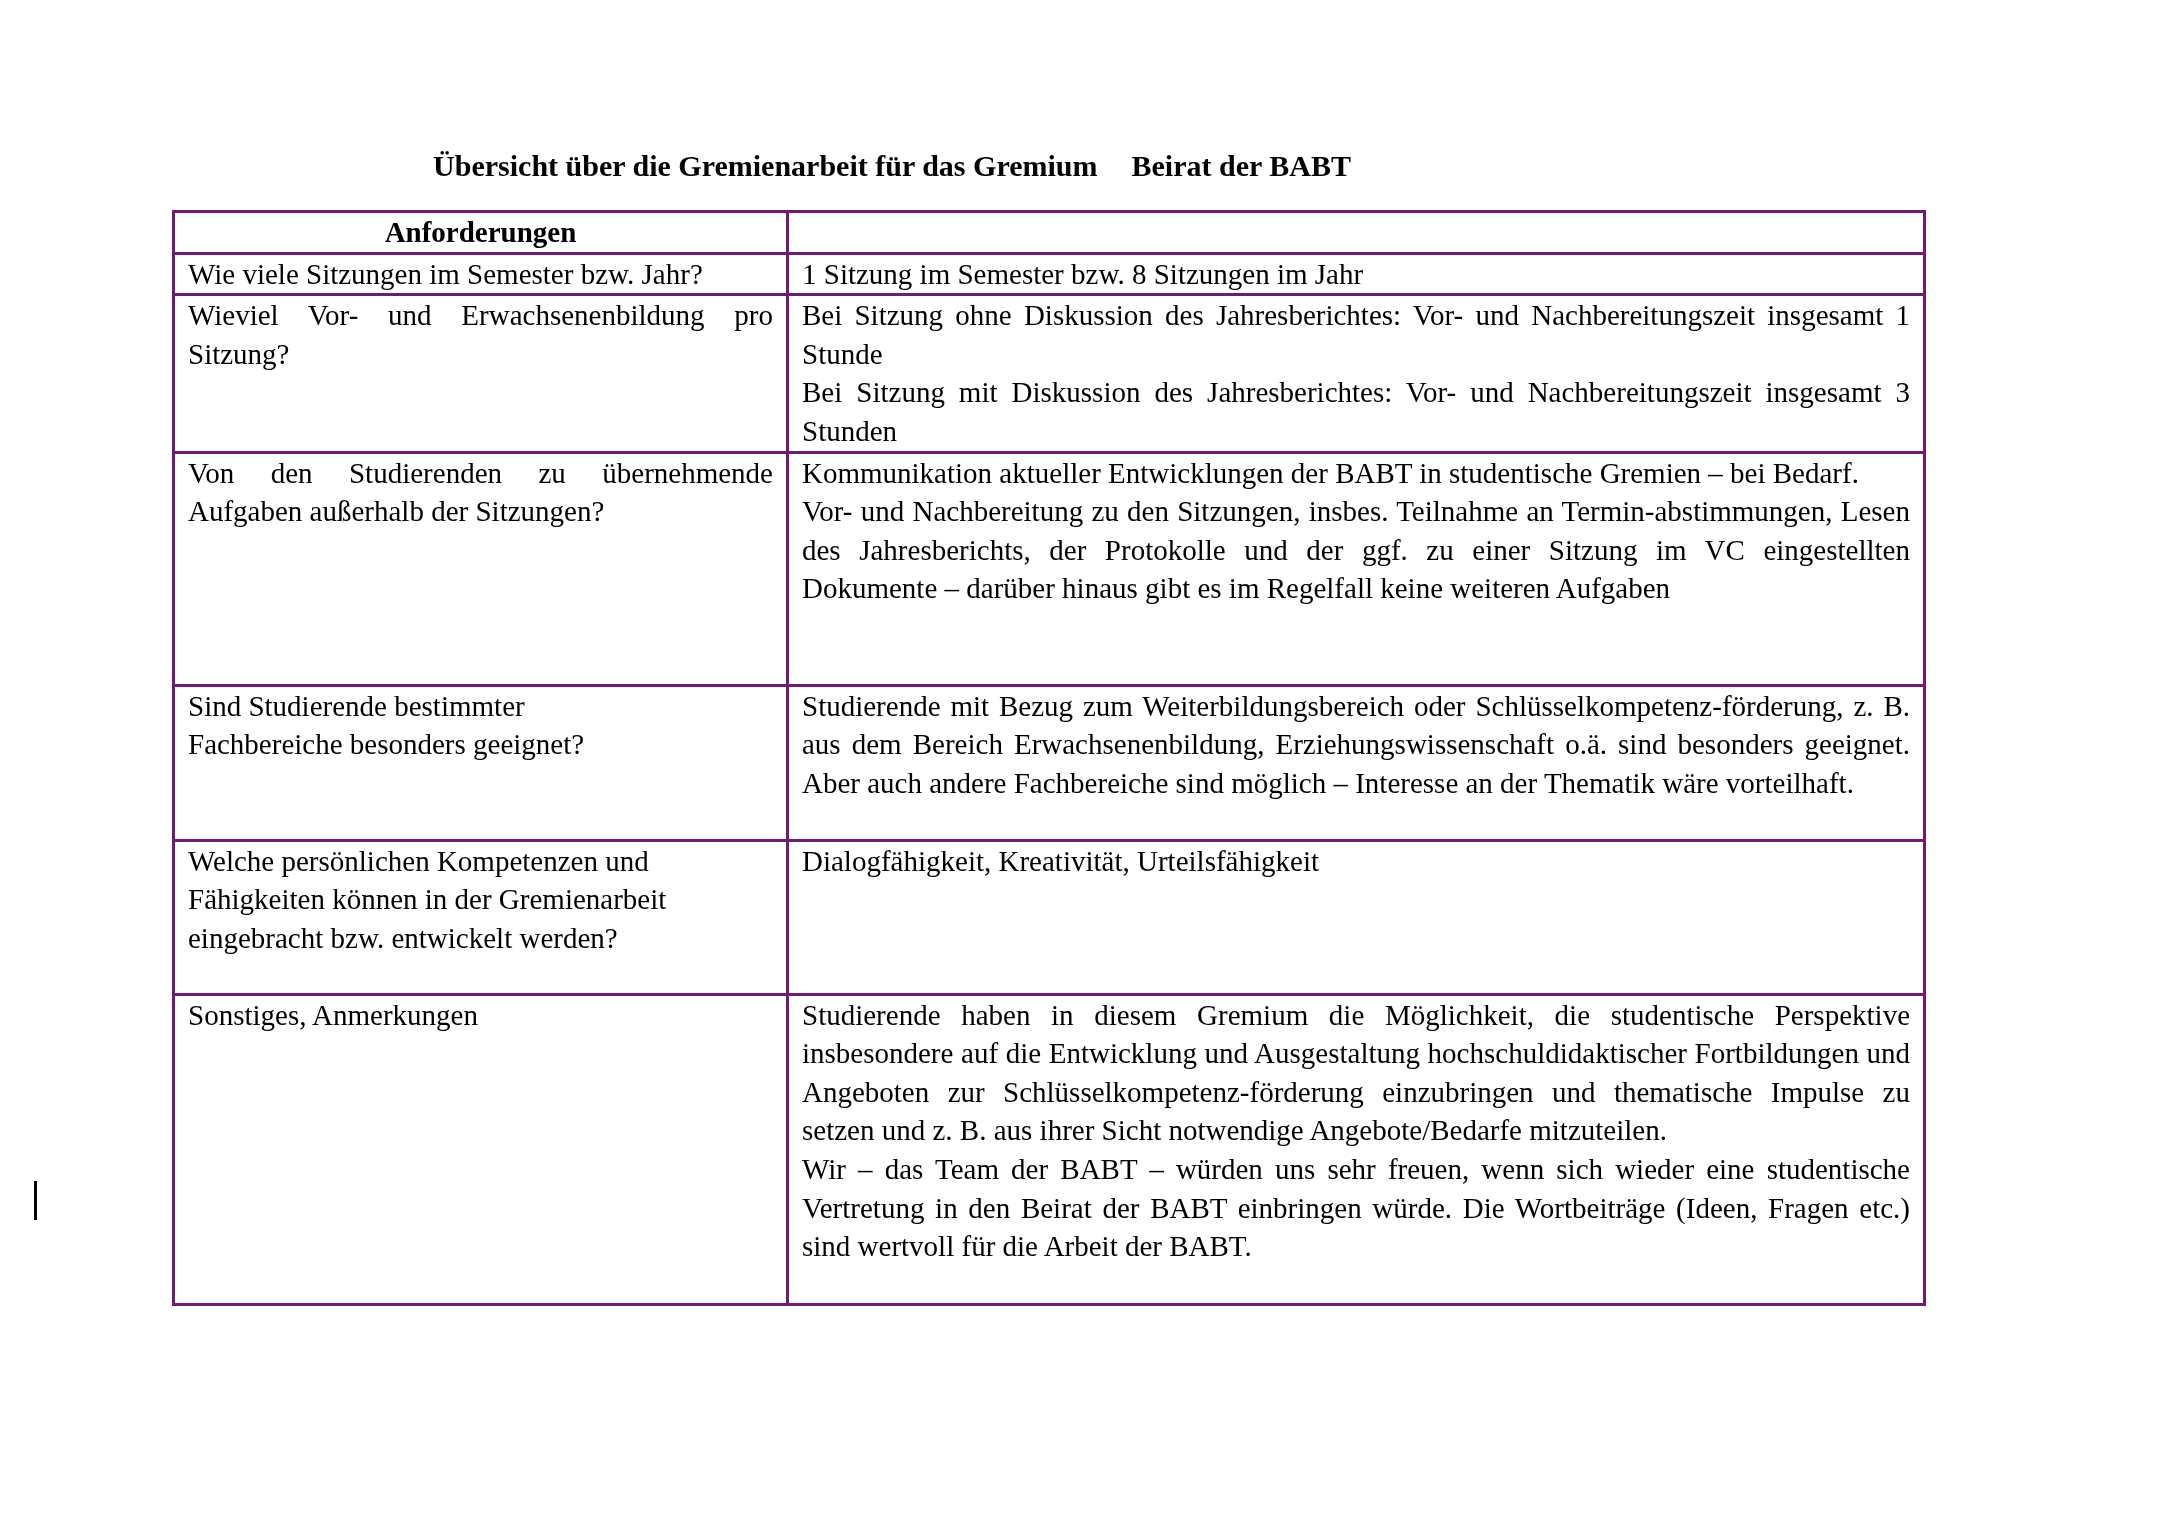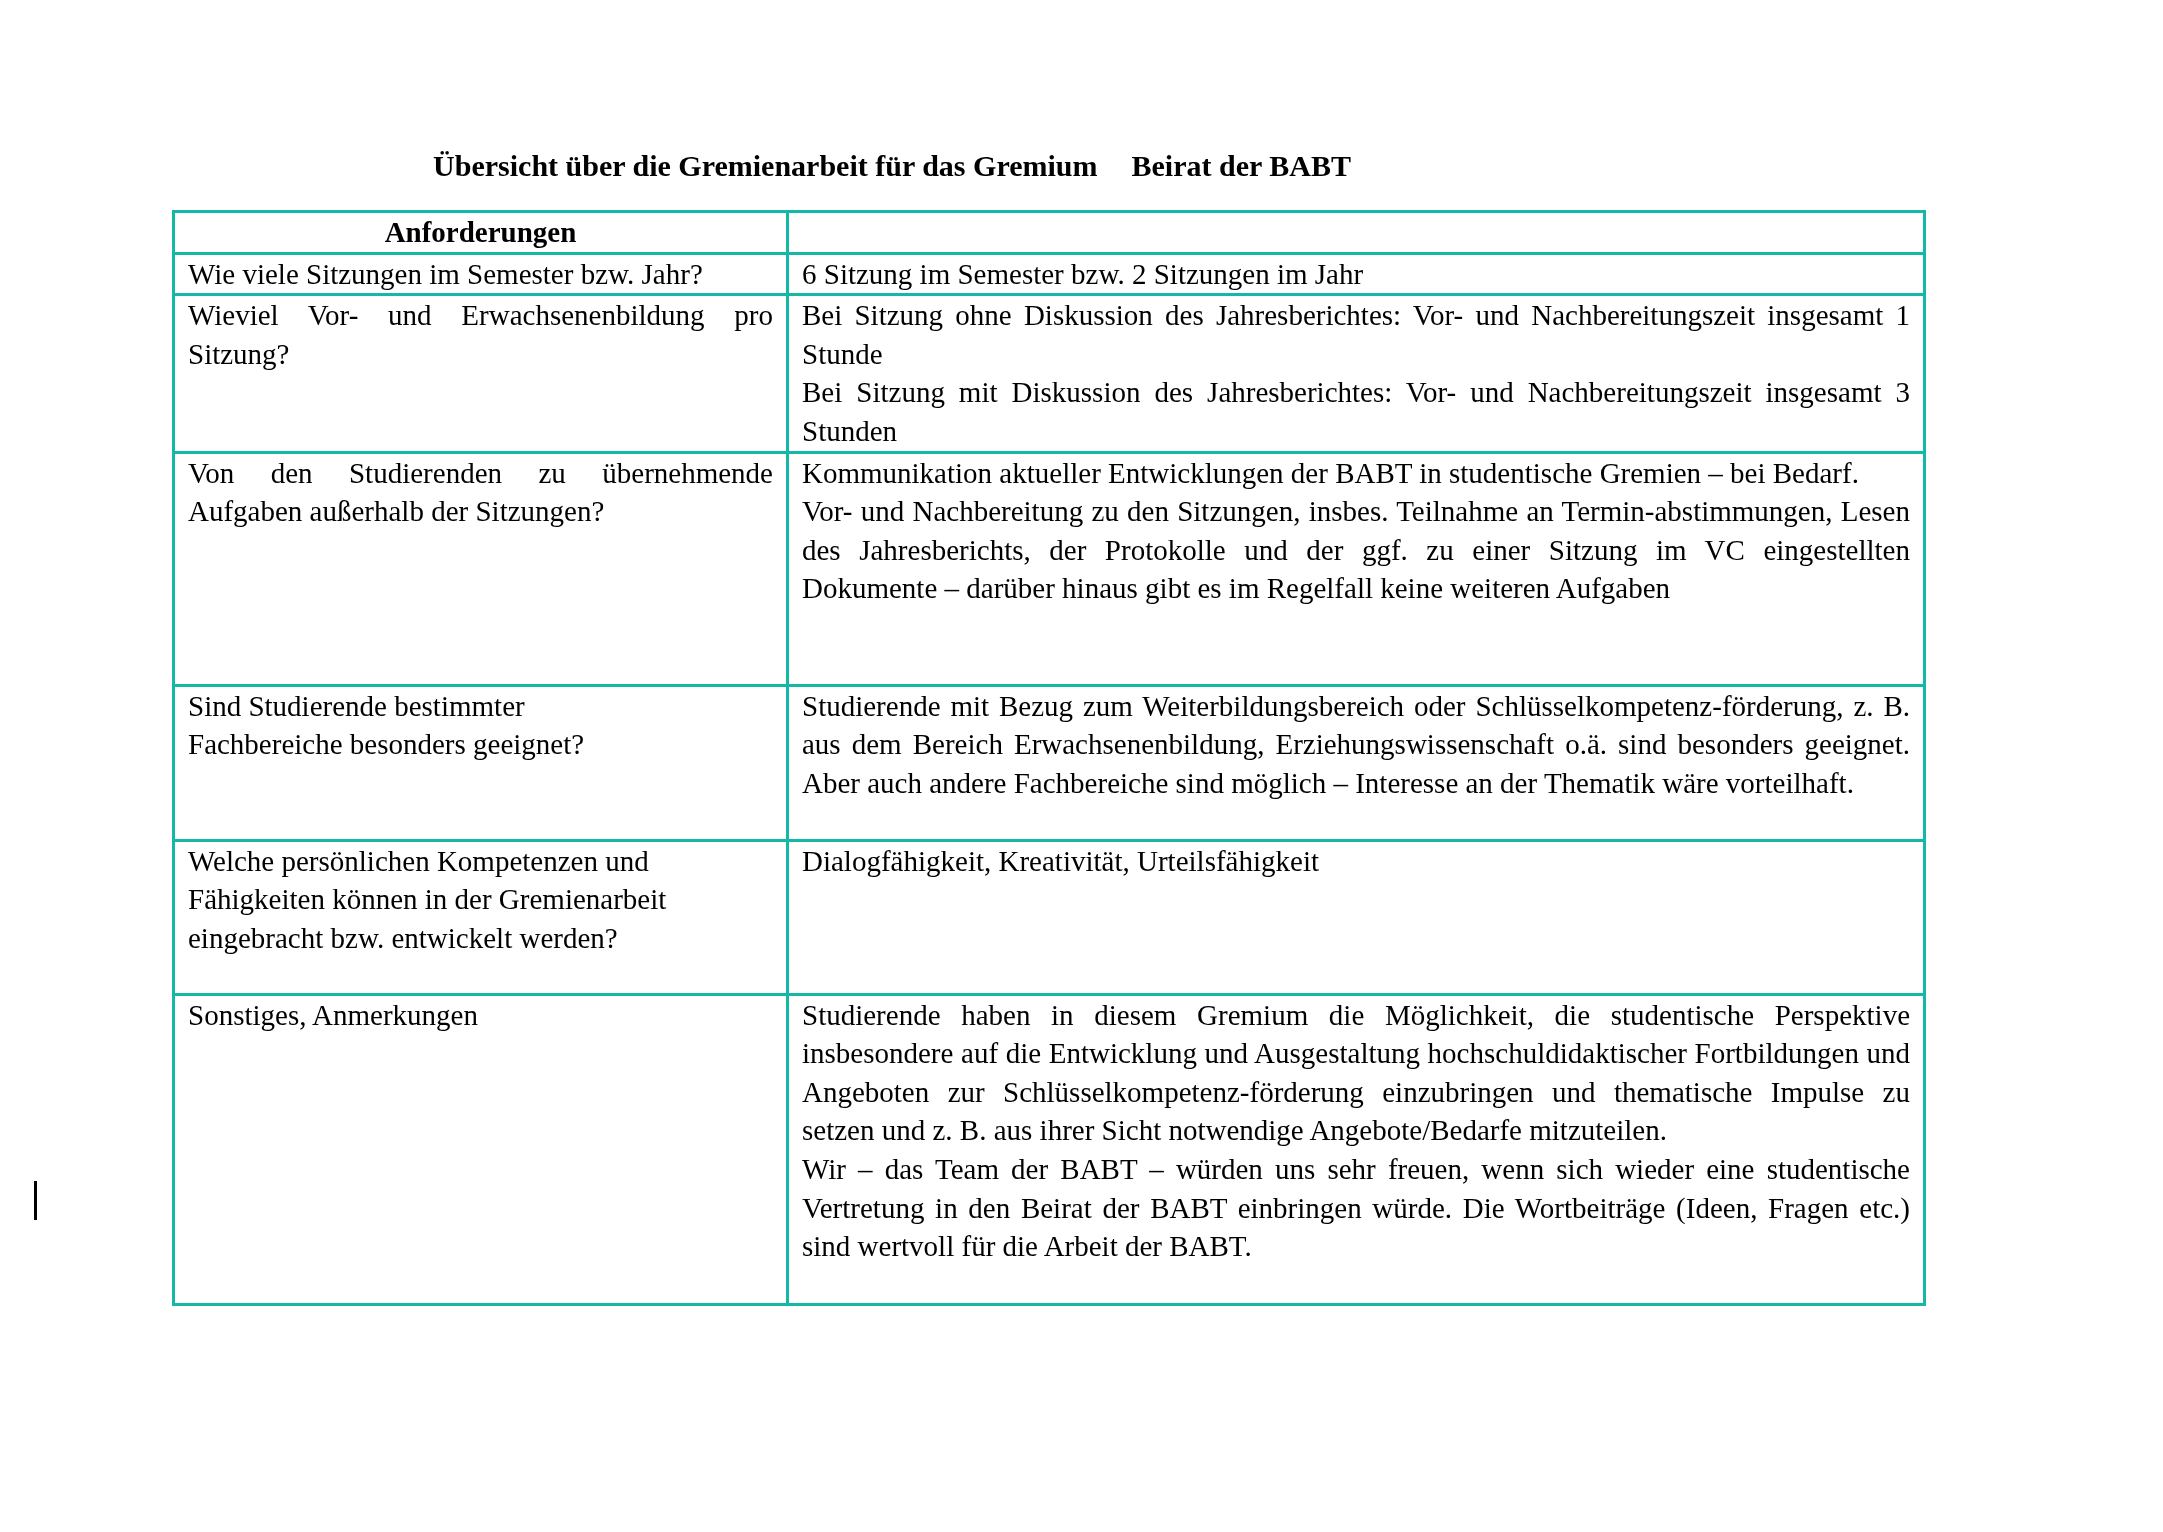--- a/index.html
+++ b/index.html
@@ -36,21 +36,21 @@
       left: 172px;
       width: 1751px;
       border-collapse: collapse;
       table-layout: fixed;
       font-size: 29px;
       line-height: 38.6px;
     }
     .doc-table col.c1 { width: 614px; }
     .doc-table col.c2 { width: 1137px; }
     .doc-table td, .doc-table th {
-      border: 3px solid #14b8a6;
+      border: 3px solid #701a75;
       vertical-align: top;
       padding: 0 13px 0 13px;
       text-align: justify;
       font-weight: normal;
     }
     .doc-table th {
       font-weight: bold;
       text-align: center;
     }
     .doc-table tr.r-header { height: 39px; }
@@ -85,21 +85,21 @@
   <tbody>
       <tr class="r-header">
     <th>Anforderungen</th>
     <th></th>
   </tr>
 
 
   <tr class="r-sitzungen">
     <td class="left nojustify">Wie viele Sitzungen im Semester bzw. Jahr?</td>
     <td>
-      <span class="para">6 Sitzung im Semester bzw. 2 Sitzungen im Jahr</span>
+      <span class="para">1 Sitzung im Semester bzw. 8 Sitzungen im Jahr</span>
     </td>
   </tr>
 
   <tr class="r-vorbereitung">
     <td class="left">Wieviel Vor- und Erwachsenenbildung pro Sitzung?</td>
     <td>
       <span class="para">Bei Sitzung ohne Diskussion des Jahresberichtes: Vor- und Nachbereitungszeit insgesamt 1 Stunde</span>
       <span class="para">Bei Sitzung mit Diskussion des Jahresberichtes: Vor- und Nachbereitungszeit insgesamt 3 Stunden</span>
     </td>
   </tr>

